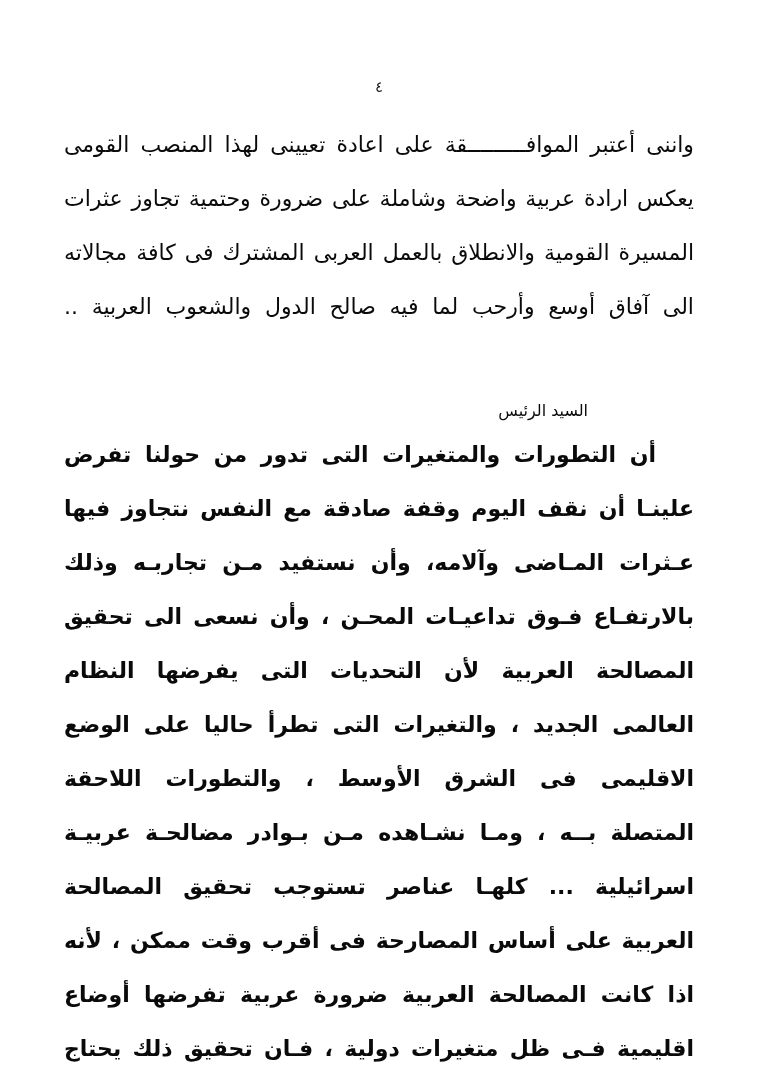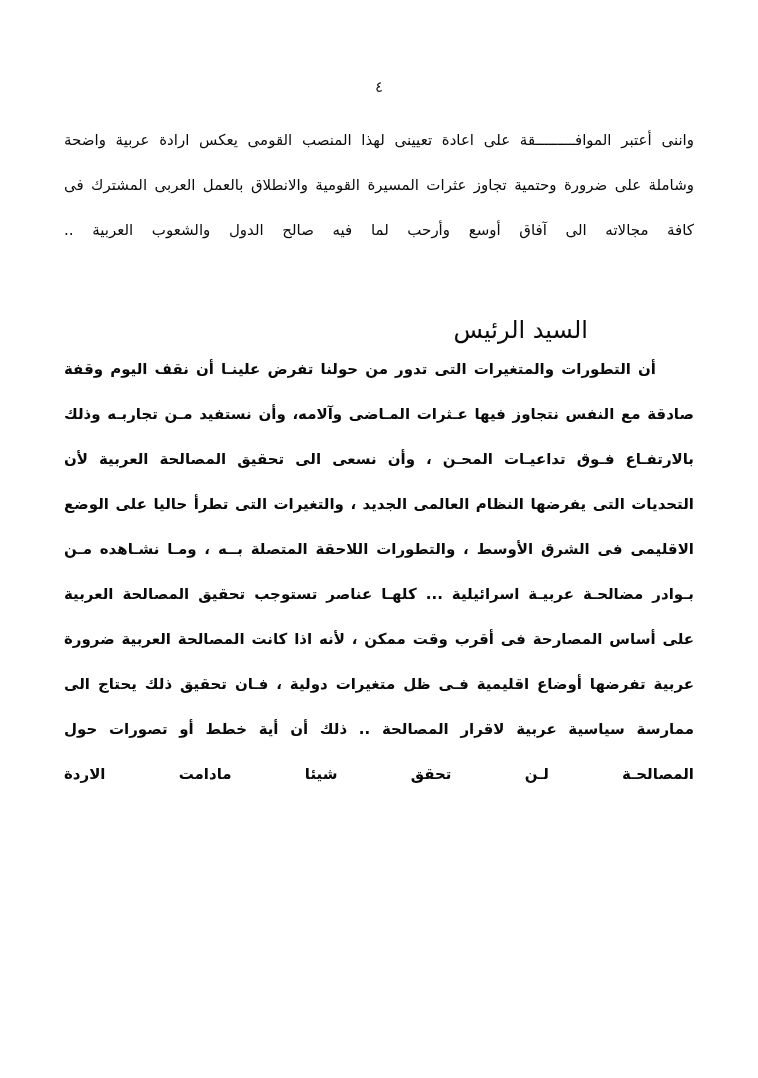--- a/index.html
+++ b/index.html
@@ -30,35 +30,35 @@
   .body-text {
     position: absolute;
     top: 118px;
     right: 64px;
     left: 64px;
     direction: rtl;
     text-align: justify;
     text-justify: inter-word;
   }
   .para {
-    font-size: 15px;
-    line-height: 45px;
+    font-size: 22px;
+    line-height: 54px;
     margin: 0 0 0 0;
     text-align: justify;
     text-align-last: right;
     word-spacing: 1px;
   }
   .para.stretched {
     text-align-last: justify;
   }
   .spacer-lg {
     height: 60px;
   }
   .salutation {
-    font-size: 24px;
+    font-size: 16px;
     line-height: 34px;
     margin: 0;
     text-align: right;
     padding-right: 106px;
   }
   .indent-first {
     text-indent: 38px;
     font-weight: bold;
   }
 </style>

